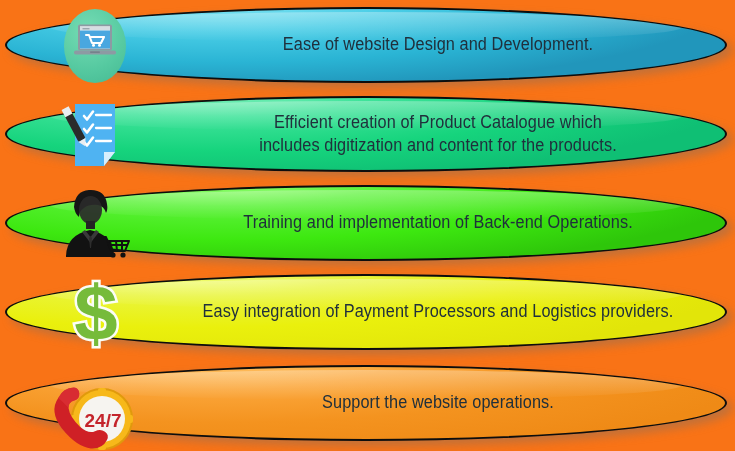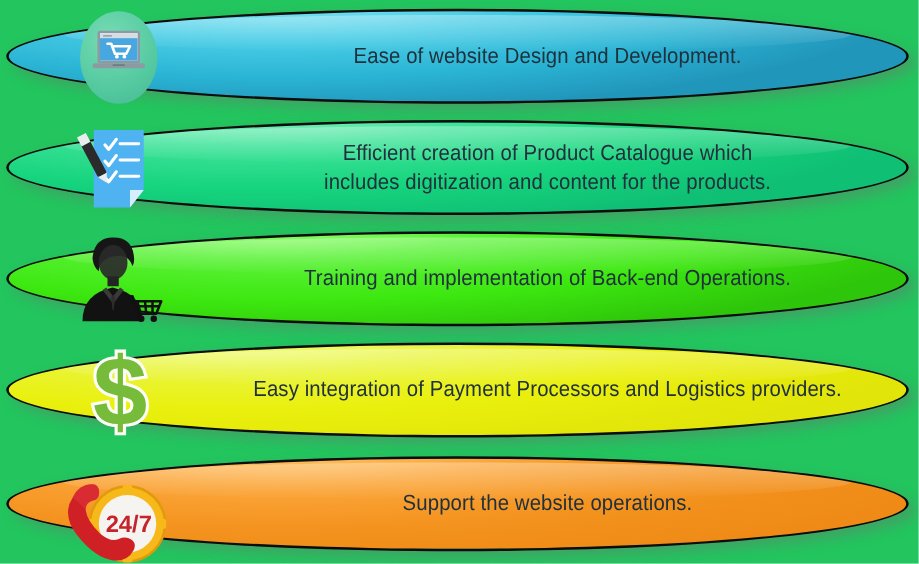--- a/index.html
+++ b/index.html
@@ -14,21 +14,21 @@
     overflow: hidden;
     font-family: "Liberation Sans", "DejaVu Sans", sans-serif;
   }
 
   .board {
     position: absolute;
     left: 0;
     top: 0;
     width: 735px;
     height: 451px;
-    background: #22c55e;
+    background: #f97316;
   }
 
   
   .row {
     position: absolute;
     left: 0;
     width: 735px;
     height: 86px;
   }
   .row-0 { top: 3px; }

